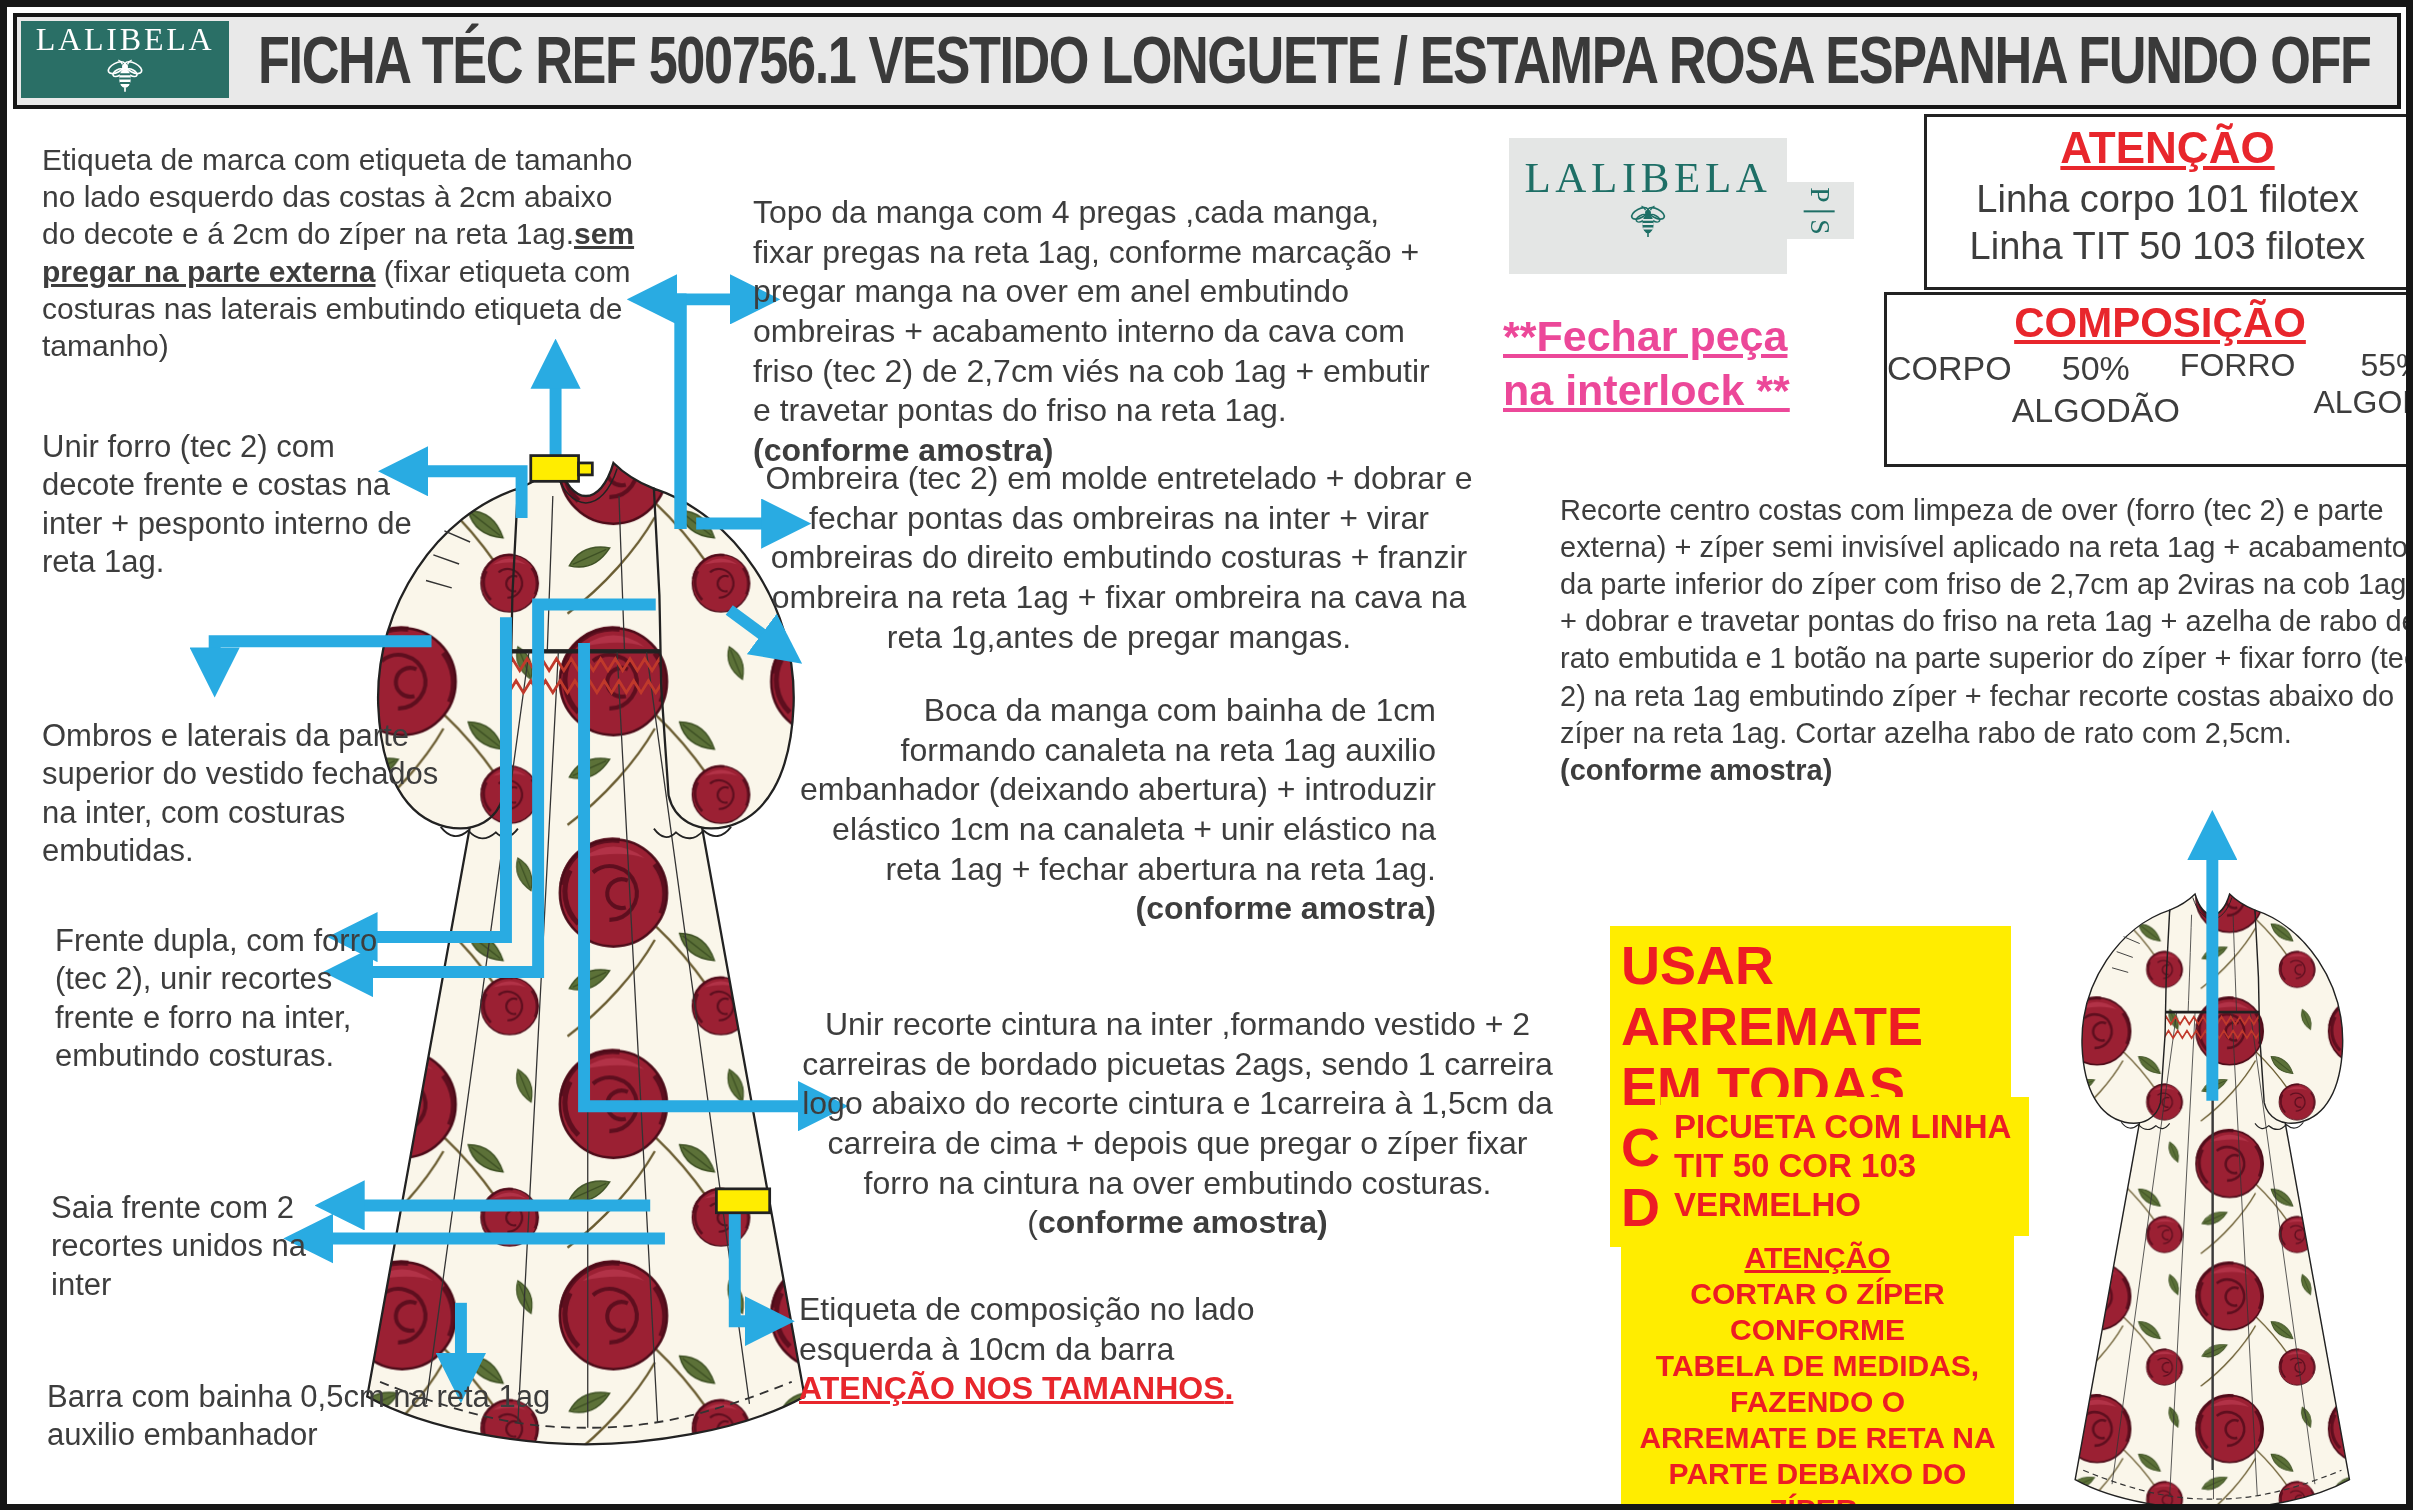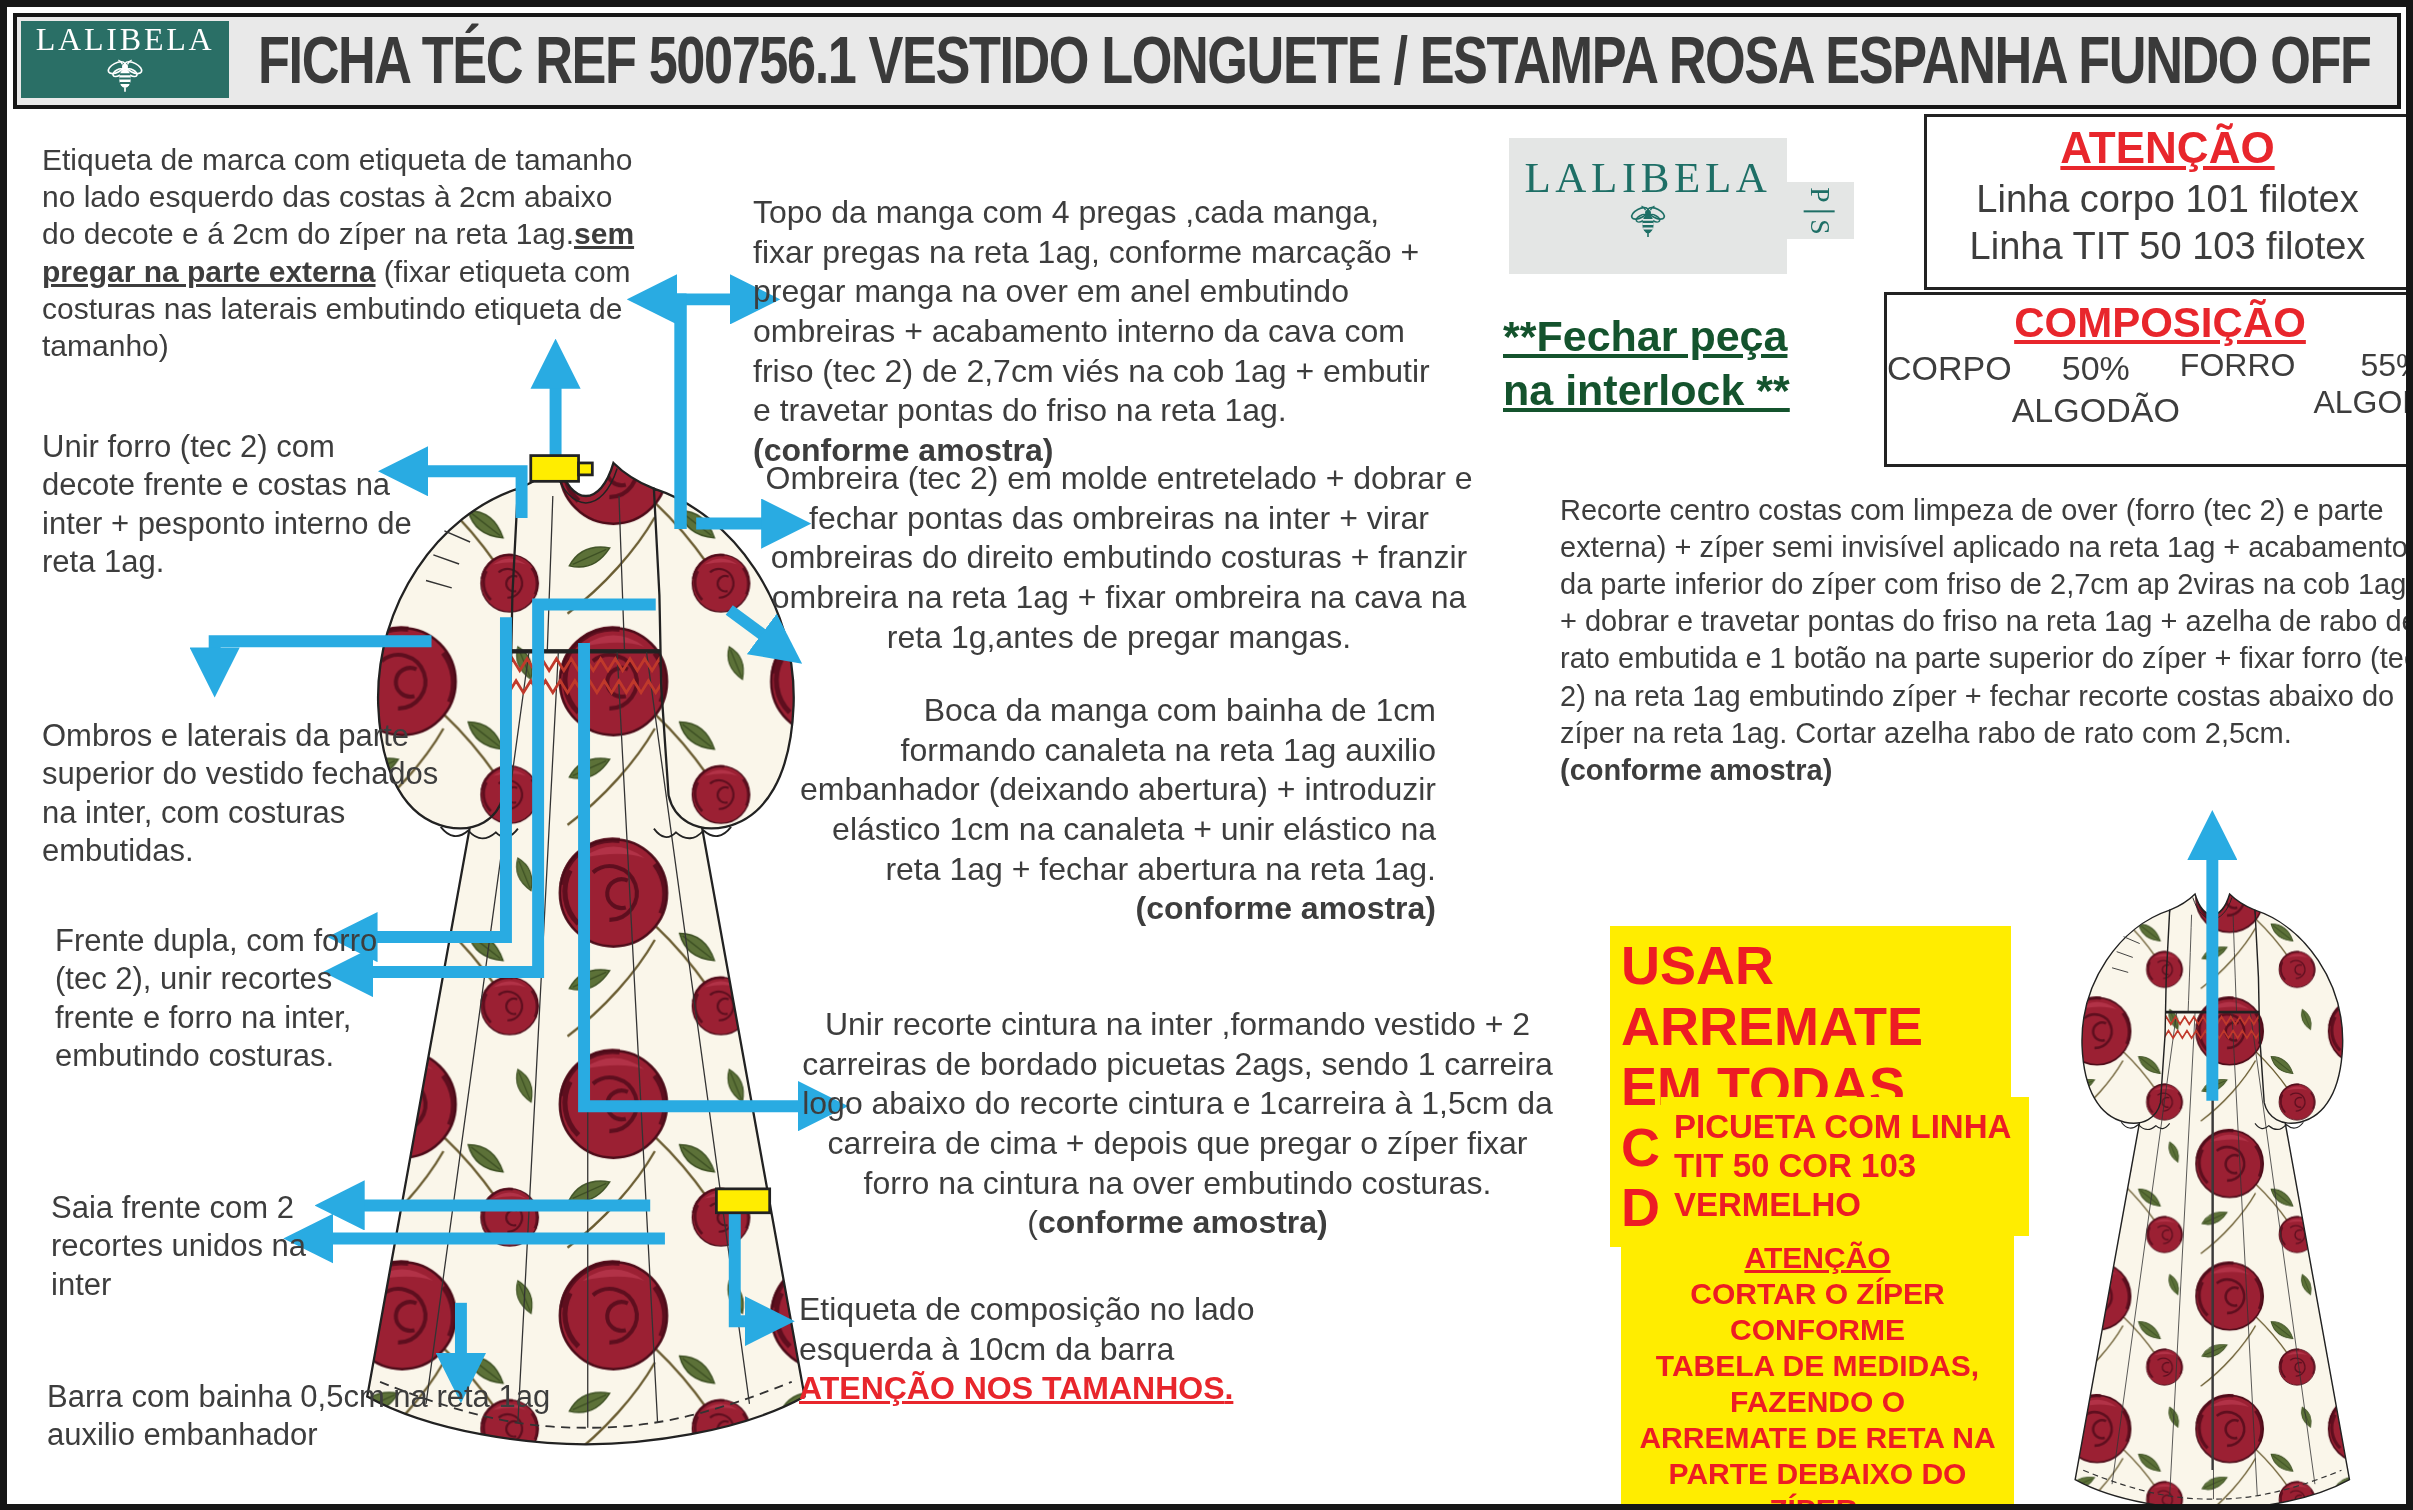--- a/index.html
+++ b/index.html
@@ -29,21 +29,21 @@
   .logoBox2 .brand{font-family:"Liberation Serif", serif;font-size:43px;letter-spacing:4.6px;
                    margin-top:14.7px;}
   .psTab{position:absolute;left:1779px;top:175px;width:68px;height:57px;background:#e4e6e5;
          display:flex;align-items:center;justify-content:center;}
   .psTab .rot{transform:rotate(90deg);font-family:"Liberation Serif", serif;color:#1e6f66;
               font-size:27.6px;display:flex;align-items:center;gap:7.4px;}
   .psTab .bar{display:inline-block;width:1.8px;height:31px;background:#1e6f66;}
   .boxed{position:absolute;border:3.7px solid #222222;box-sizing:border-box;background:#ffffff;}
   .boxTitle{color:#e8262c;font-weight:700;text-decoration:underline;text-align:center;}
   .interlock{position:absolute;left:1496px;top:303px;width:386px;
-             font-size:43px;font-weight:700;color:#14532d;line-height:1.25;}
+             font-size:43px;font-weight:700;color:#ec4899;line-height:1.25;}
   .interlock span{text-decoration:underline;}
   .compCols{display:flex;height:108px;}
   .compCell{flex:1;display:flex;flex-direction:row;justify-content:center;
             text-align:center;color:#3d3d3d;}
   .compDivider{width:2.8px;background:#222222;}
   .yellow{position:absolute;background:#ffed00;color:#ed1c24;font-weight:700;box-sizing:border-box;}
   .svgLayer{position:absolute;left:0;top:0;}
 </style>
 </head>
 <body>

